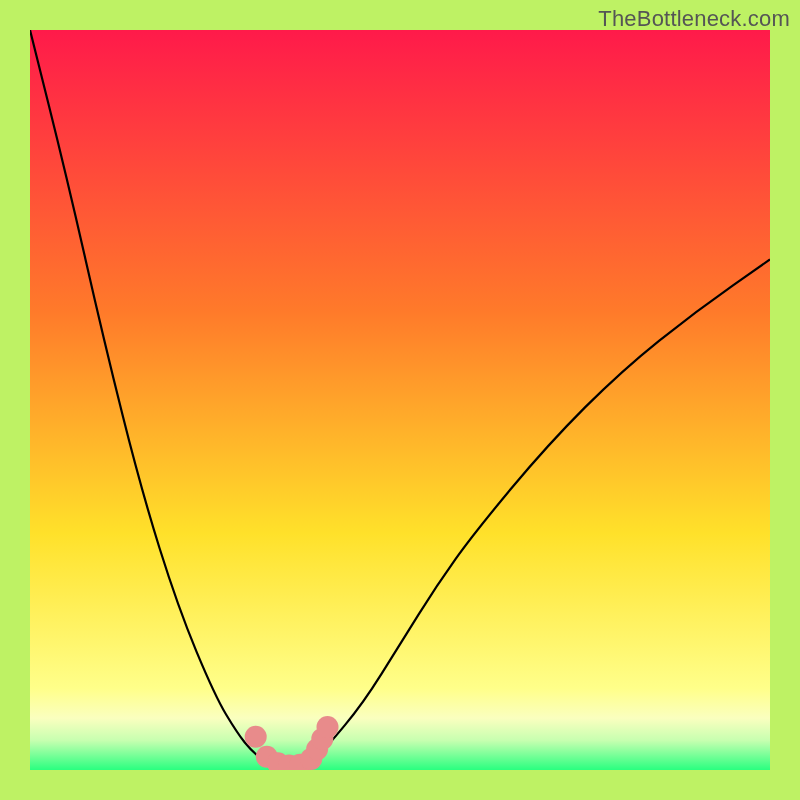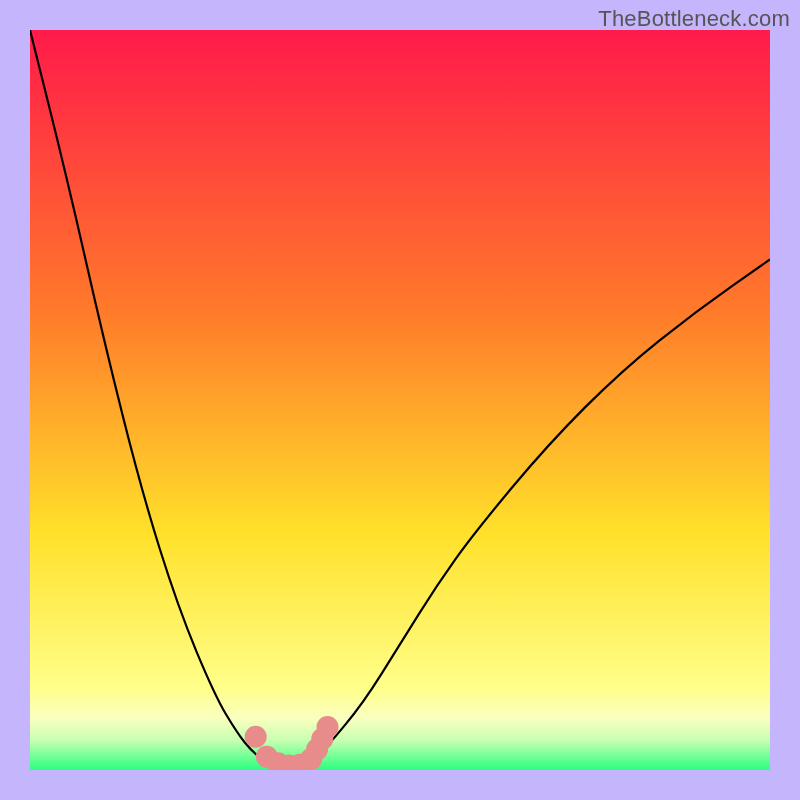--- a/index.html
+++ b/index.html
@@ -9,21 +9,21 @@
     height: 800px;
     background: #000;
     overflow: hidden;
     font-family: Arial, Helvetica, sans-serif;
   }
   .frame {
     position: absolute;
     top: 0; left: 0;
     width: 800px;
     height: 800px;
-    background: #c4b5fd;
+    background: #bef264;
   }
   .plot-area {
     position: absolute;
     top: 30px;
     left: 30px;
     width: 740px;
     height: 740px;
     overflow: hidden;
   }
   .watermark {

